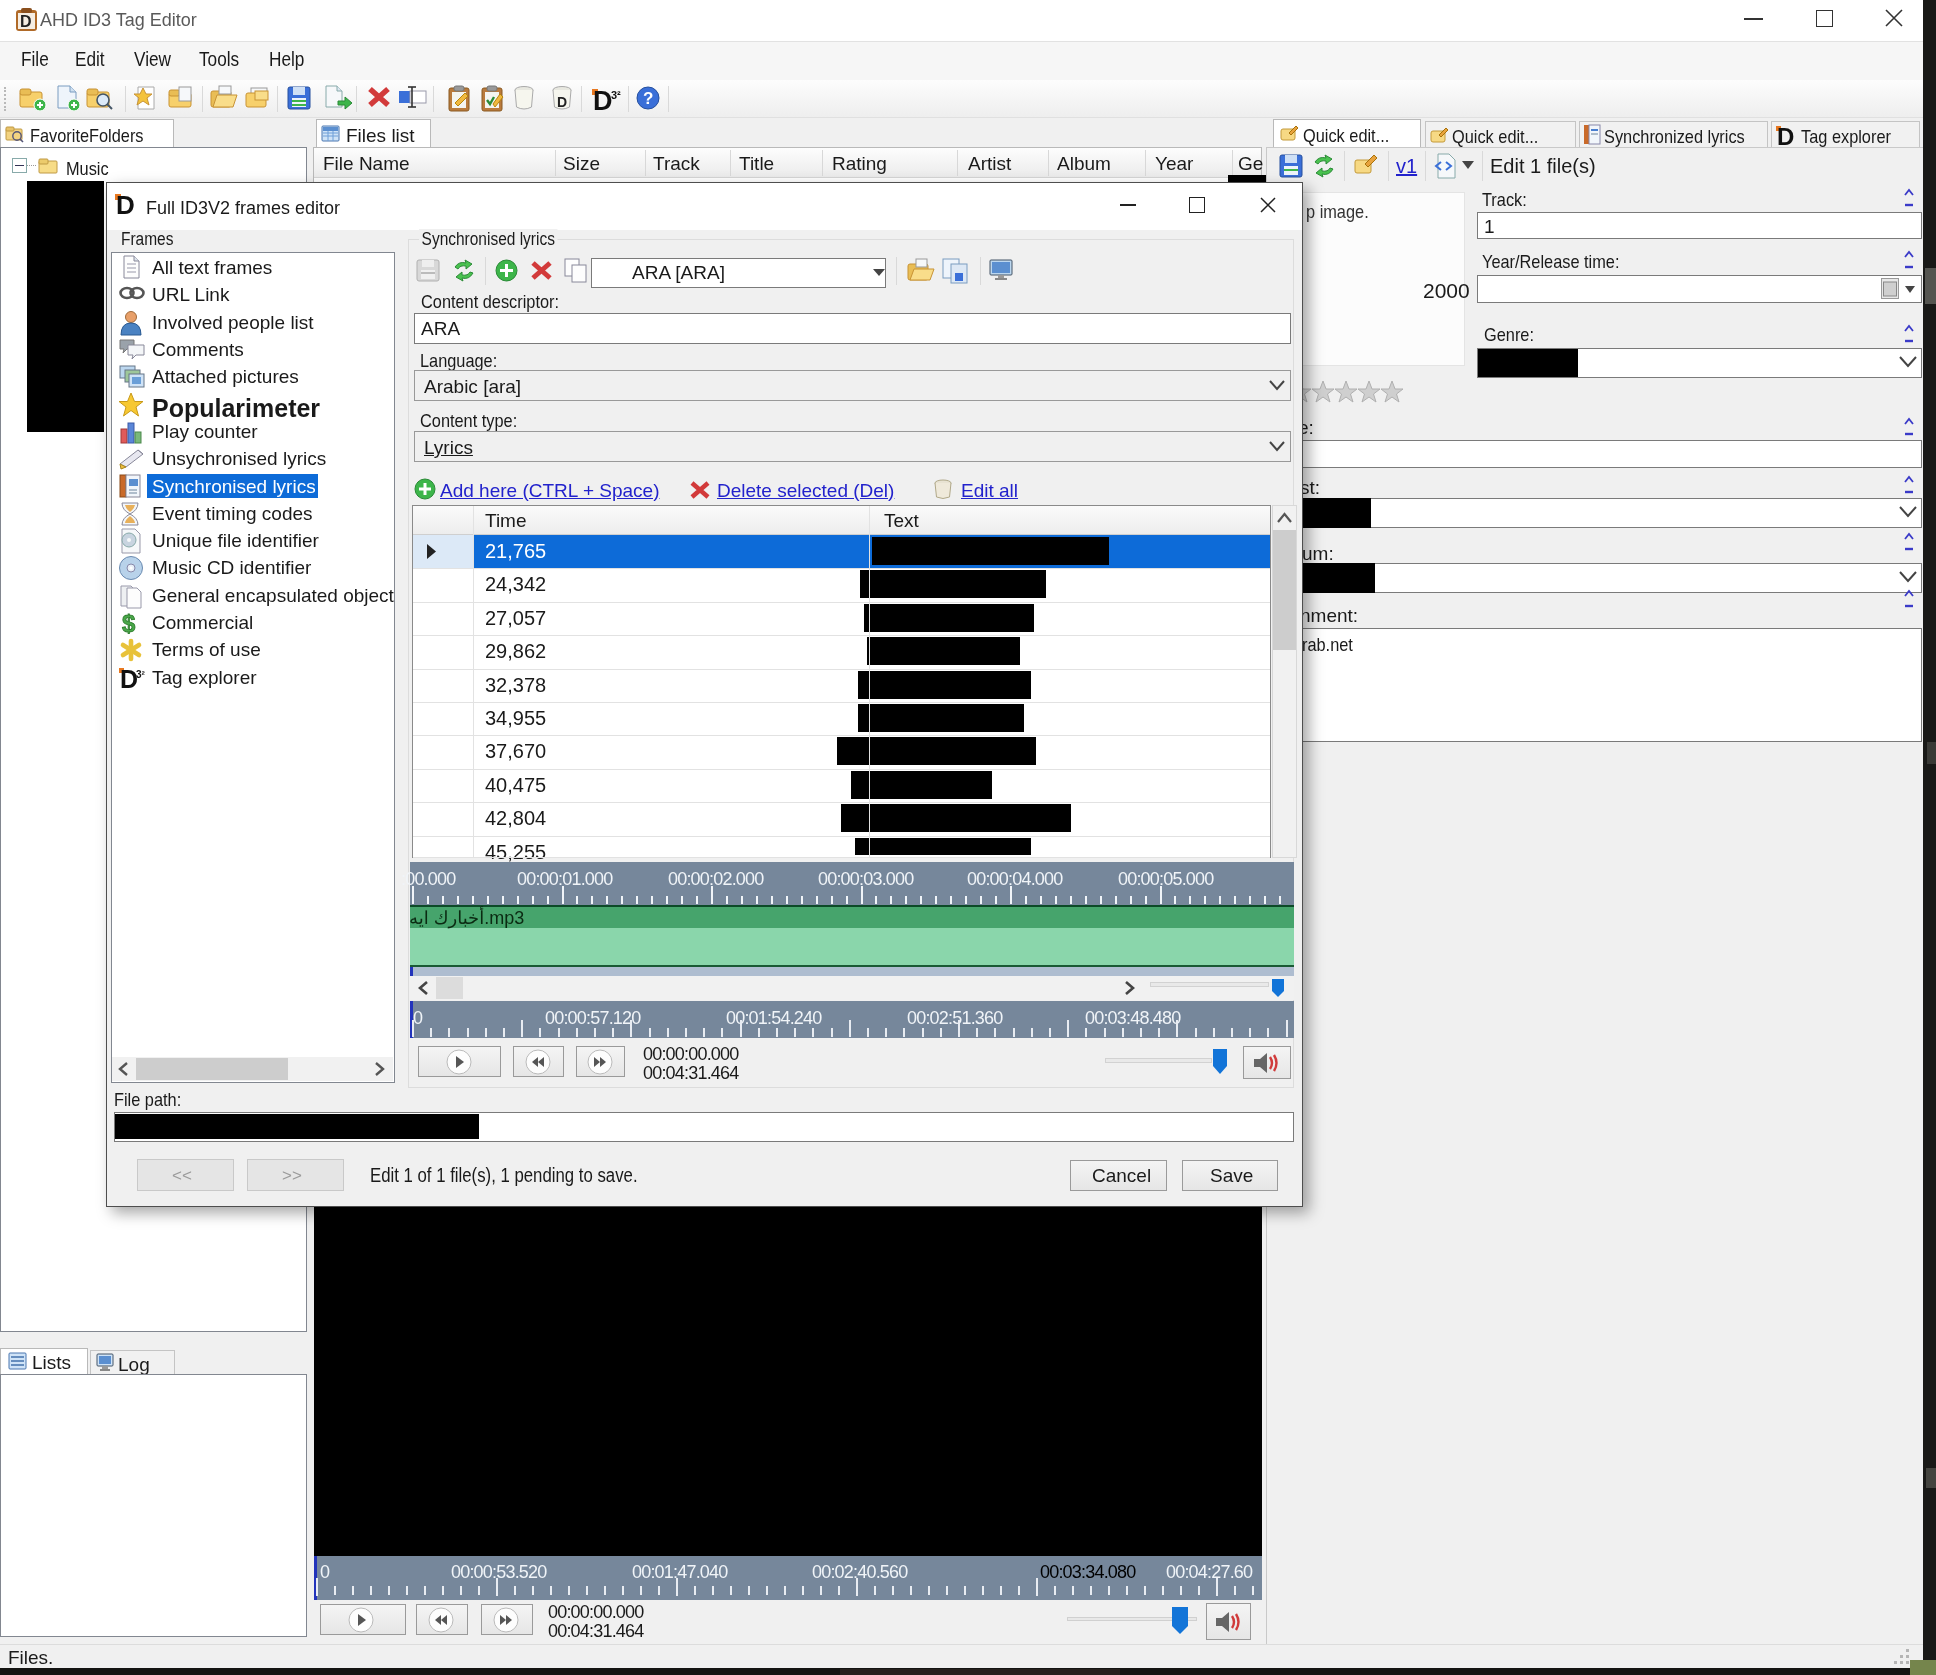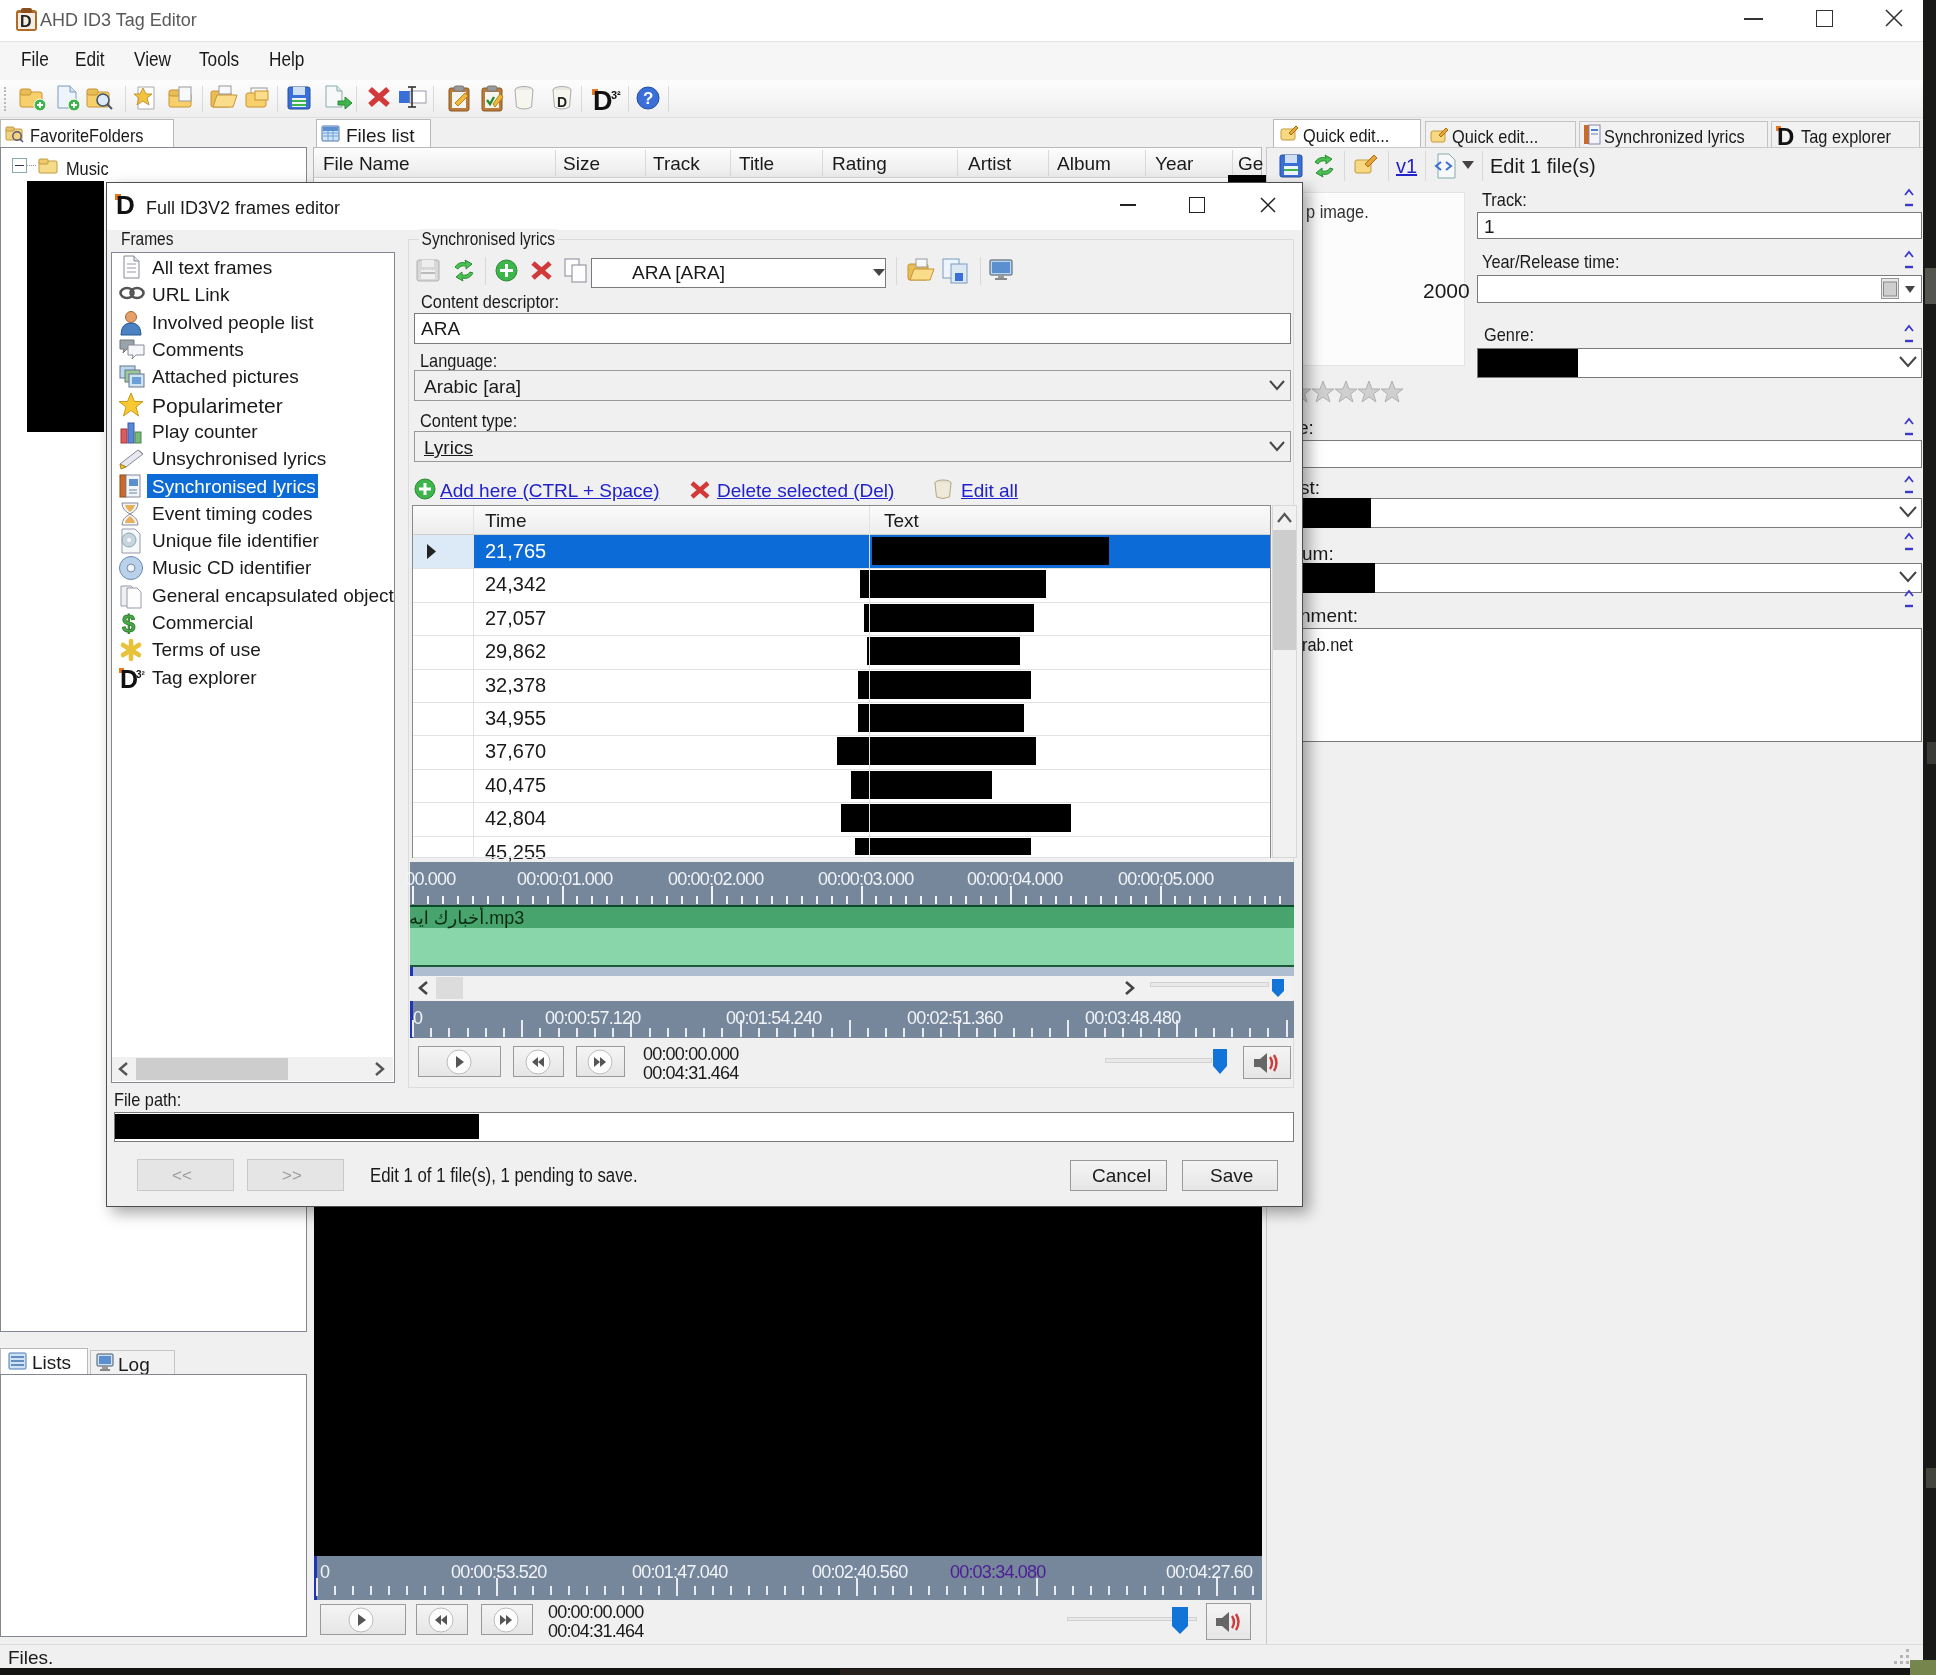--- a/index.html
+++ b/index.html
@@ -375,21 +375,21 @@
 <div class="abs white bordered" style="left:0;top:1374px;width:307px;height:263px;"></div>
 
 <div class="abs" style="left:314px;top:1206px;width:948px;height:350px;background:#000;"></div>
 
 <div class="abs ruler" style="left:314px;top:1556px;width:948px;height:44px;"></div>
 <div class="abs" style="left:314px;top:1556px;width:3px;height:44px;background:#2233bb;"></div>
 <div class="abs txt tc" style="left:320px;top:1562px;color:#f0f4f8;">0</div>
 <div class="abs txt tc" style="left:451px;top:1562px;color:#f0f4f8;">00:00:53.520</div>
 <div class="abs txt tc" style="left:632px;top:1562px;color:#f0f4f8;">00:01:47.040</div>
 <div class="abs txt tc" style="left:812px;top:1562px;color:#f0f4f8;">00:02:40.560</div>
-<div class="abs txt tc" style="left:950px;top:1562px;color:#4c1d95;">00:03:34.080</div>
+<div class="abs txt tc" style="left:1040px;top:1562px;color:#000000;">00:03:34.080</div>
 <div class="abs txt tc" style="left:1166px;top:1562px;color:#f0f4f8;">00:04:27.60</div>
 <div id="vticks">
       <div class="abs" style="left:316px;top:1578px;width:2px;height:18px;background:#e8ecf2;"></div>
       <div class="abs" style="left:334px;top:1586px;width:2px;height:9px;background:#e8ecf2;"></div>
       <div class="abs" style="left:352px;top:1586px;width:2px;height:9px;background:#e8ecf2;"></div>
       <div class="abs" style="left:370px;top:1586px;width:2px;height:9px;background:#e8ecf2;"></div>
       <div class="abs" style="left:388px;top:1586px;width:2px;height:9px;background:#e8ecf2;"></div>
       <div class="abs" style="left:406px;top:1586px;width:2px;height:9px;background:#e8ecf2;"></div>
       <div class="abs" style="left:424px;top:1586px;width:2px;height:9px;background:#e8ecf2;"></div>
       <div class="abs" style="left:442px;top:1586px;width:2px;height:9px;background:#e8ecf2;"></div>
@@ -536,21 +536,21 @@
       <div class="abs" style="left:118px;top:364.2px;width:28px;height:27px;"><svg width="28" height="26">
           <rect x="2" y="2" width="15" height="12" fill="#bcd7ef" stroke="#678"></rect>
           <rect x="7" y="6" width="15" height="12" fill="#9ec79a" stroke="#678"></rect>
           <rect x="11" y="10" width="15" height="13" fill="#cfe3f7" stroke="#678"></rect>
           <rect x="14" y="13" width="9" height="7" fill="#6a9fd8"></rect>
         </svg></div>
       <div class="abs txt" style="left:152px;top:366.2px;font-size:19px;">Attached pictures</div>
       <div class="abs" style="left:118px;top:391.5px;width:28px;height:27px;"><svg width="26" height="26">
           <path d="M13 1 L16.5 9.5 L25 9.5 L18 15 L20.5 24 L13 18.5 L5.5 24 L8 15 L1 9.5 L9.5 9.5 Z" fill="#f7c832" stroke="#c89a1a"></path>
         </svg></div>
-      <div class="abs txt" style="left:152px;top:393.5px;font-size:21px;">Popularimeter</div>
+      <div class="abs txt" style="left:152px;top:393.5px;font-size:25px;font-weight:bold;">Popularimeter</div>
       <div class="abs" style="left:118px;top:418.8px;width:28px;height:27px;"><svg width="26" height="26">
           <rect x="3" y="10" width="6" height="14" fill="#e05a5a" stroke="#a03a3a"></rect>
           <rect x="10" y="4" width="6" height="20" fill="#5a86d8" stroke="#3a5aa8"></rect>
           <rect x="17" y="13" width="6" height="11" fill="#7ab87a" stroke="#4a884a"></rect>
         </svg></div>
       <div class="abs txt" style="left:152px;top:420.8px;font-size:19px;">Play counter</div>
       <div class="abs" style="left:118px;top:446.1px;width:28px;height:27px;"><svg width="28" height="24">
           <path d="M2 18 L20 4 L25 8 L8 21 Z" fill="#e8e8f0" stroke="#889"></path>
           <path d="M20 4 L25 8" stroke="#889"></path>
           <path d="M2 18 L8 21 L3 23 Z" fill="#f0c040" stroke="#a8841a"></path>

